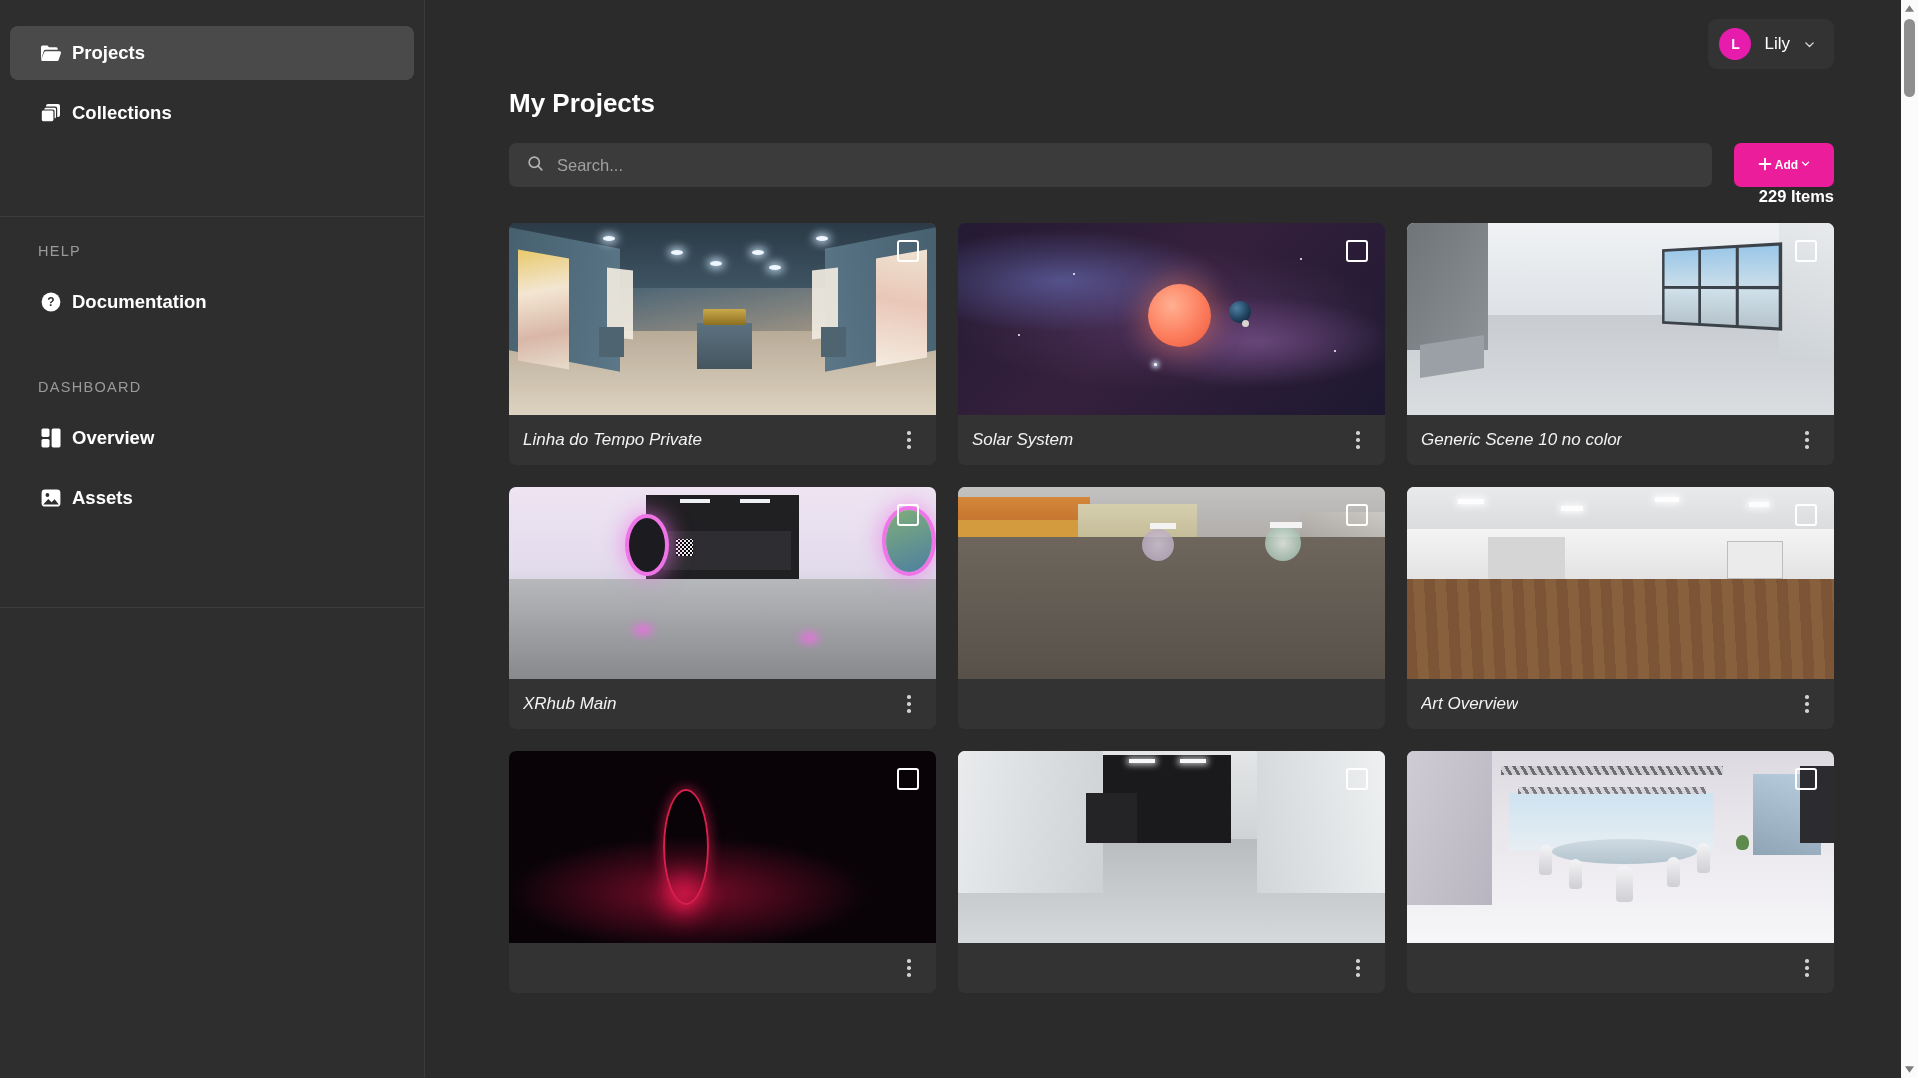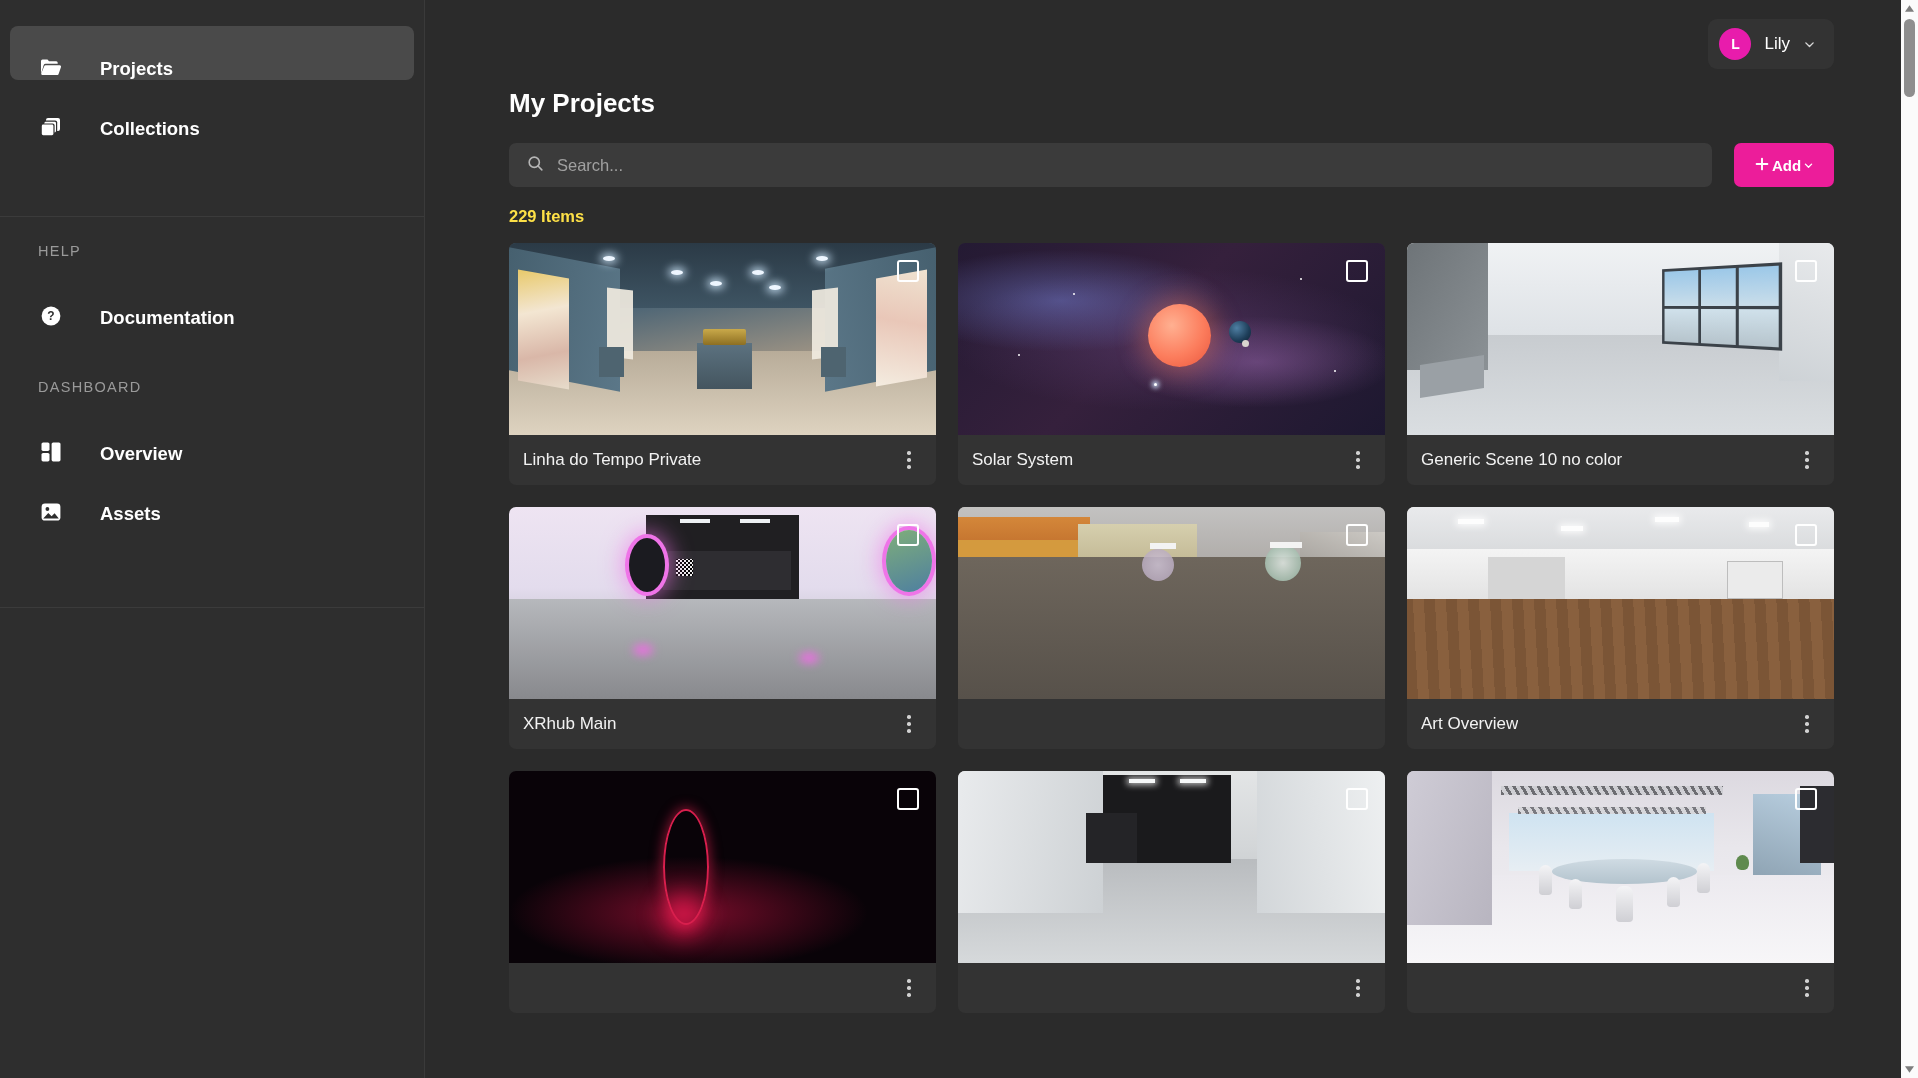--- a/index.html
+++ b/index.html
@@ -54,22 +54,22 @@
   .section-label {
     font-size: 14.5px;
     letter-spacing: 1.3px;
     color: #9a9a9a;
     padding: 0 0 16px 38px;
     text-transform: uppercase;
   }
 
   .nav-item {
     display: flex;
-    align-items: flex-end;
-    gap: 36px;
+    align-items: center;
+    gap: 8px;
     height: 54px;
     margin: 0 10px 6px 10px;
     padding-left: 28px;
     border-radius: 8px;
     cursor: pointer;
   }
   .nav-item.active { background: #4a4a4a; }
   .nav-item .nav-icon {
     width: 26px;
     height: 26px;
@@ -165,43 +165,44 @@
   }
   .search-input::placeholder { color: #a0a0a0; }
 
   .add-button {
     width: 100px;
     height: 44px;
     background: #ec1d9a;
     border: none;
     border-radius: 7px;
     color: #ffffff;
-    font-size: 15px;
+    font-size: 12px;
     font-weight: bold;
     display: flex;
     align-items: center;
     justify-content: center;
     gap: 2px;
     cursor: pointer;
     font-family: "Liberation Sans", sans-serif;
   }
 
   .items-count {
+    text-align: right;
     font-size: 16.5px;
     font-weight: bold;
-    color: #fde047;
-    margin-top: 20px;
+    color: #ffffff;
     margin-bottom: 17px;
   }
 
   
   .grid {
     display: grid;
     grid-template-columns: repeat(3, 1fr);
     gap: 22px 22px;
+    font-style: italic;
   }
 
   .card {
     background: #333333;
     border-radius: 7px;
     overflow: hidden;
     display: flex;
     flex-direction: column;
     cursor: pointer;
   }

